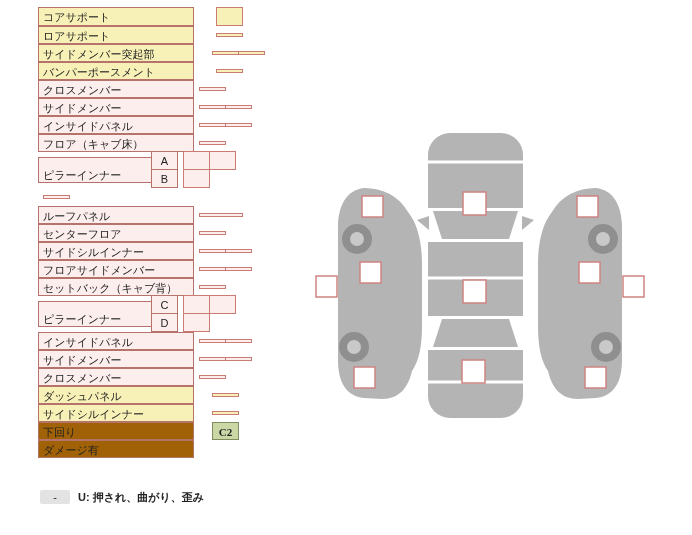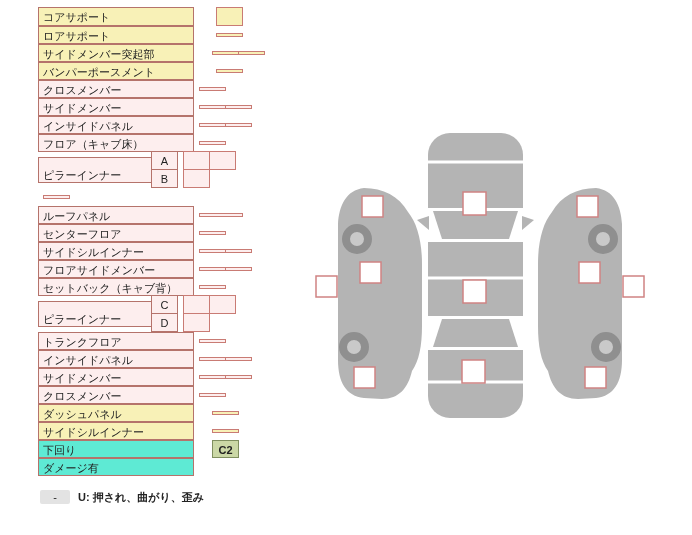--- a/index.html
+++ b/index.html
@@ -10,21 +10,21 @@
   }
   .sheet{position:absolute;left:38px;top:7px;}
   .row{display:flex;height:19px;box-sizing:border-box;}
   .sheet > .row + .row, .sheet > * + *{margin-top:-1px;align-items:center;}
   .label-box{
     width:156px;box-sizing:border-box;border:1px solid #b5736b;
     padding:2px 0 0 4px;line-height:14px;white-space:nowrap;overflow:hidden;
   }
   .group-yellow{background:#f8f1b7;}
   .group-pink{background:#fdeeee;}
-  .group-green{background:#5eead4;}
+  .group-green{background:#a16207;}
   .row-pair{display:flex;}
   .pair-label{width:114px;box-sizing:border-box;border:1px solid #b5736b;
     padding:10px 0 0 4px;line-height:14px;white-space:nowrap;}
   .pair-col{display:flex;flex-direction:column;}
   .pair-col .row + .row{margin-top:-1px;}
   .sub-box{
     width:27px;box-sizing:border-box;border:1px solid #b5736b;margin-left:-1px;
     text-align:center;padding-top:2px;line-height:14px;
   }
   .cells{display:flex;margin-left:5px;}
@@ -169,26 +169,20 @@
         </div>
         <div class="row">
           <div class="sub-box group-pink">D</div>
           <div class="cells" style="margin-left: 5px;">
             <div class="cell cell-pink"></div>
           </div>
         </div>
       </div>
     </div>
     <div class="row">
-      <div class="label-box group-pink">トランクフロア</div>
-      <div class="cells" style="margin-left: 5px;">
-        <div class="cell cell-pink"></div>
-      </div>
-    </div>
-    <div class="row">
       <div class="label-box group-pink">インサイドパネル</div>
       <div class="cells" style="margin-left: 5px;">
         <div class="cell cell-pink"></div>
         <div class="cell cell-pink"></div>
       </div>
     </div>
     <div class="row">
       <div class="label-box group-pink">サイドメンバー</div>
       <div class="cells" style="margin-left: 5px;">
         <div class="cell cell-pink"></div>
@@ -208,21 +202,21 @@
       </div>
     </div>
     <div class="row">
       <div class="label-box group-yellow">サイドシルインナー</div>
       <div class="cells" style="margin-left: 18px;">
         <div class="cell cell-yellow"></div>
       </div>
     </div>
     <div class="row">
       <div class="label-box group-green">下回り</div>
-      <div class="cells" style="margin-left: 18px;">
+      <div class="cells" style="margin-left: 18px; font-family: Liberation Serif, serif;">
         <div class="cell cell-green">C2</div>
       </div>
     </div>
     <div class="row">
       <div class="label-box group-green">ダメージ有</div>
       <div class="cells" style="margin-left: 18px;"></div>
     </div>
   </div>
 
 <svg class="diagram" width="360" height="300" viewBox="0 0 360 300">

